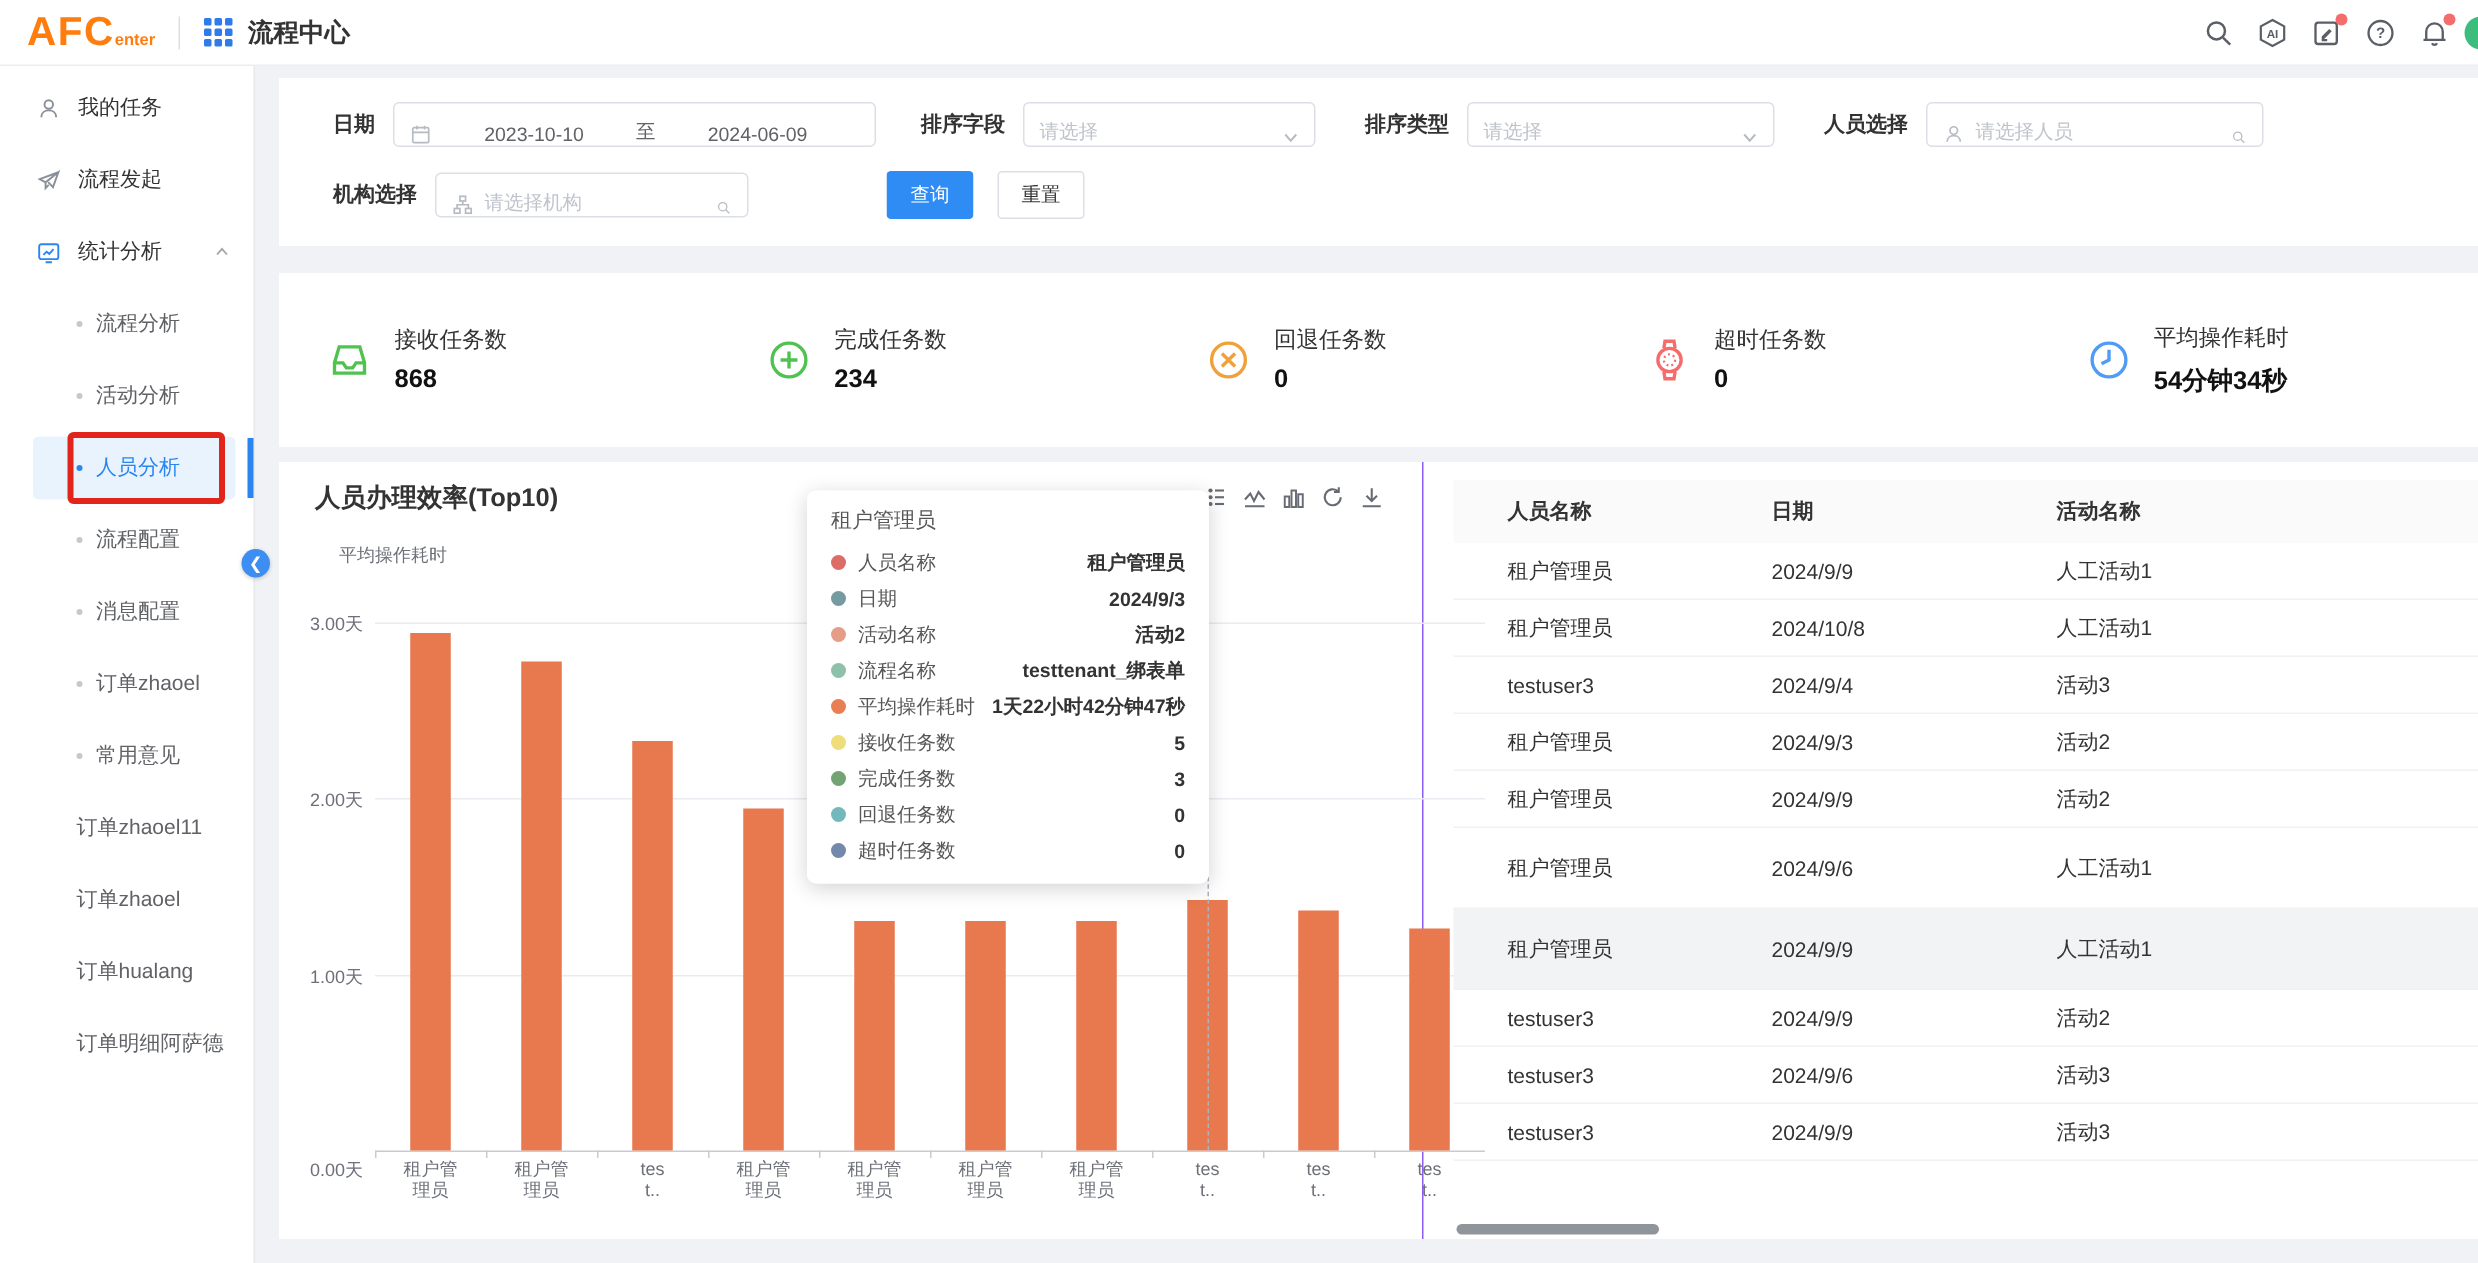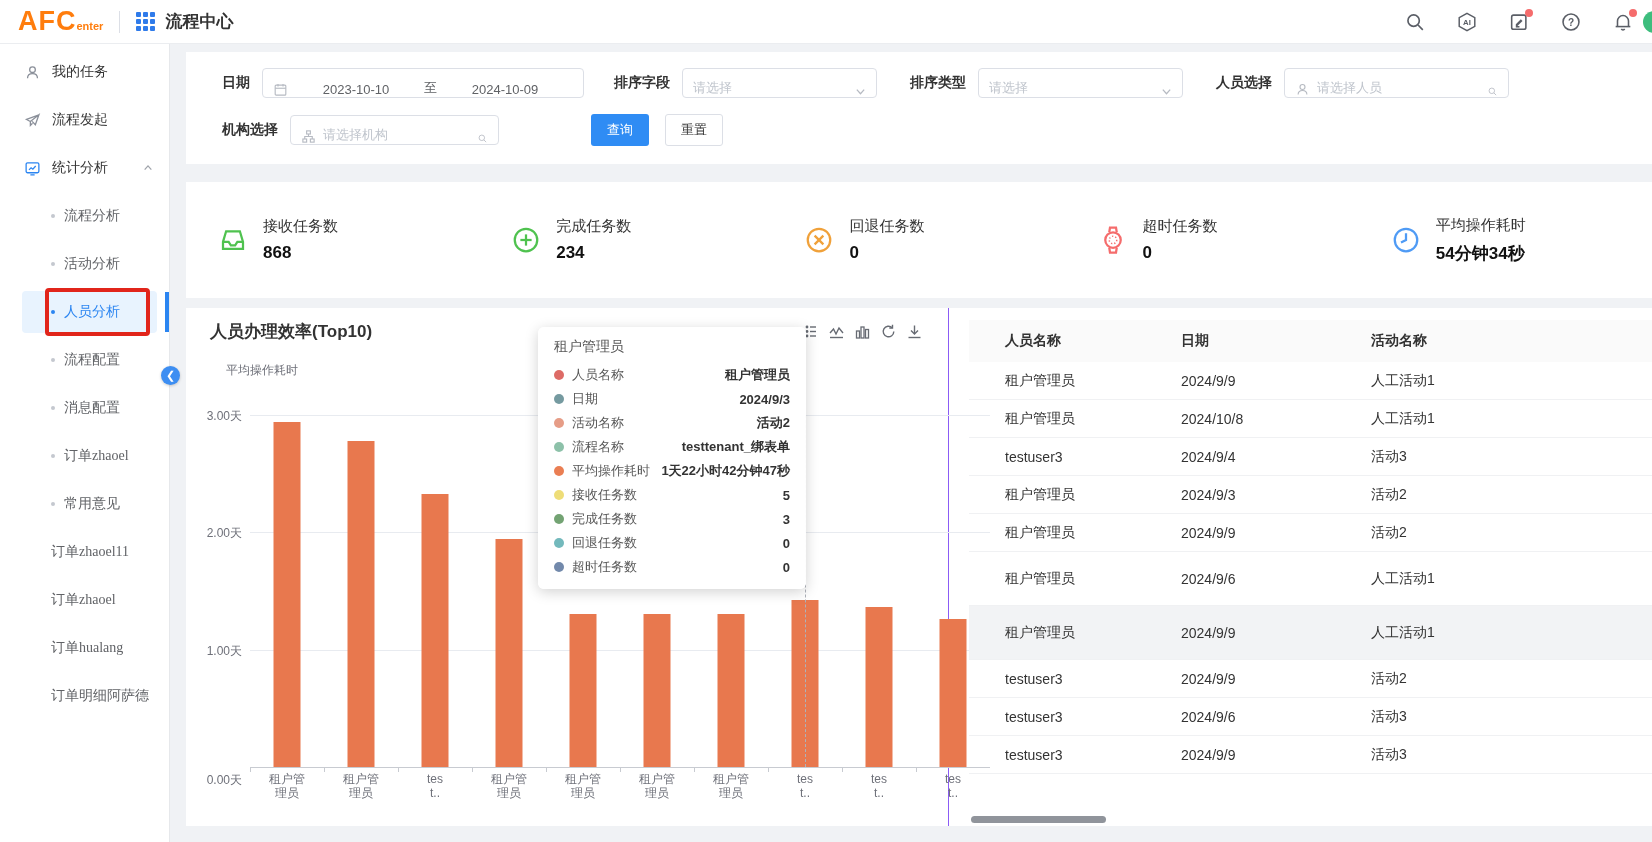--- a/index.html
+++ b/index.html
@@ -10,40 +10,40 @@
   
   .hdr { position:absolute; top:0; left:0; right:0; height:44px; background:#fff;
          border-bottom:1px solid #ebedf0; display:flex; align-items:center; padding:0 18px; z-index:30; overflow:hidden;}
   .logo { display:flex; align-items:baseline; color:#ff7d0d; cursor:pointer; }
   .logo-main { font-size:27px; font-weight:800; letter-spacing:1px; }
   .logo-sub  { font-size:11px; font-weight:700; }
   .hdr-div { width:1px; height:22px; background:#dcdfe6; margin:0 16px; }
   .grid-icon { display:grid; grid-template-columns:repeat(3,5px); grid-template-rows:repeat(3,5px); gap:2px; }
   .grid-icon i { background:#2f7bea; border-radius:1px; }
   .app-title { font-size:17px; font-weight:700; color:#333; margin-left:10px; }
-  .hdr-right { margin-left:auto; display:flex; align-items:center; gap:30px; }
+  .hdr-right { margin-left:auto; display:flex; align-items:center; gap:14px; }
   .hicon { position:relative; width:22px; height:22px; color:#5a5e66; cursor:pointer; }
   .hicon svg { width:22px; height:22px; display:block; }
   .hbadge { position:absolute; top:-2px; right:-3px; width:8px; height:8px; border-radius:50%; background:#f56c6c; }
   .avatar-sliver { position:absolute; right:-13px; top:11px; width:22px; height:22px; border-radius:50%; background:#3dbd7d; }
 
   
   .sidebar { position:absolute; top:44px; left:0; bottom:0; width:170px; background:#fff;
              border-right:1px solid #e6e8eb; z-index:20; padding-top:4px; }
   .m-item { height:48px; display:flex; align-items:center; padding-left:24px; font-size:14px; color:#333; cursor:pointer; position:relative; }
   .m-item .mi-icon { width:17px; height:17px; margin-right:11px; color:#8a8f99; flex:none; }
   .m-item .mi-icon svg { width:17px; height:17px; display:block; }
   .m-item .chev { margin-left:auto; margin-right:16px; color:#a0a4ab; }
   .m-item .chev svg { width:10px; height:10px; display:block; }
   .s-item { height:48px; display:flex; align-items:center; padding-left:51px; font-size:14px; color:#606266; cursor:pointer; position:relative; }
   .s-item .dot { width:4px; height:4px; border-radius:50%; background:#c4c8cf; margin-right:9px; flex:none; }
   .s-item.active { color:#2b85f1; }
   .s-item.active .dot { background:#2b85f1; }
   .active-bg { position:absolute; left:22px; right:12px; top:3px; bottom:3px; background:#e8f3fe; border-radius:4px; z-index:0; }
-  .s-item > span, .s-item > .dot { position:relative; z-index:1;font-family:Liberation Serif, serif; }
+  .s-item > span, .s-item > .dot { position:relative; z-index:1; }
   .edge-bar { position:absolute; right:0; top:4px; bottom:4px; width:4px; background:#2b85f1; z-index:2; }
   .annotation { position:absolute; left:45px; right:19px; top:0; bottom:0; border:4px solid #e1251b; border-radius:4px; z-index:5; pointer-events:none; }
   .collapse-btn { position:absolute; left:161px; top:366px; width:19px; height:19px; border-radius:50%;
                   background:#3d8ef2; color:#fff; z-index:25; display:flex; align-items:center; justify-content:center;
                   font-size:11px; cursor:pointer; box-shadow:0 1px 3px rgba(0,0,0,.2); }
 
   
   .main { position:absolute; left:171px; top:44px; right:0; bottom:0; padding:8px 0 16px 15px;
           display:flex; flex-direction:column; }
   .card { background:#fff; }
@@ -263,21 +263,21 @@
           <span class="fi">
             <svg viewBox="0 0 24 24" fill="none" stroke="currentColor" stroke-width="1.8">
                 <rect x="3.5" y="5" width="17" height="16" rx="1.5"></rect>
                 <line x1="3.5" y1="10" x2="20.5" y2="10"></line>
                 <line x1="8" y1="3" x2="8" y2="7"></line>
                 <line x1="16" y1="3" x2="16" y2="7"></line>
               </svg>
           </span>
           <span class="dval">2023-10-10</span>
           <span>至</span>
-          <span class="dval">2024-10-09</span>
+          <span class="dval">2024-06-09</span>
         </div>
         <span class="f-label" style="margin-left:30px">排序字段</span>
         <div class="f-box" style="width:195px">
           <span class="placeholder">请选择</span>
           <span class="sel-chev">
             <svg viewBox="0 0 12 12" fill="none" stroke="currentColor" stroke-width="1.4">
                 <polyline points="2,4 6,8.5 10,4"></polyline>
               </svg>
           </span>
         </div>

